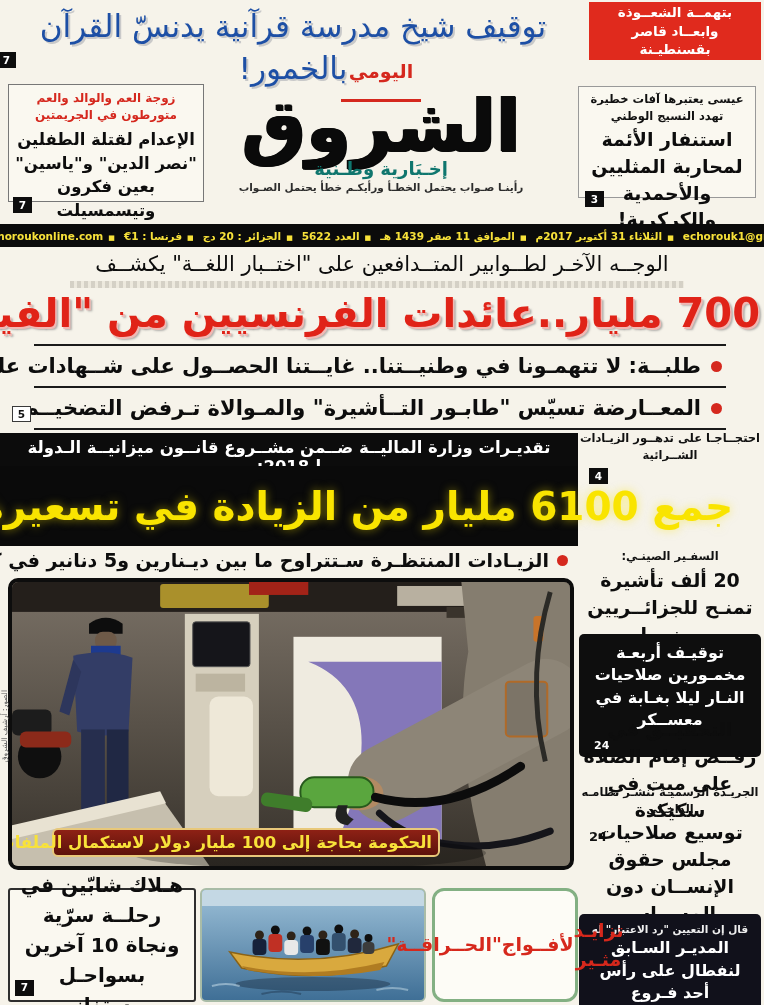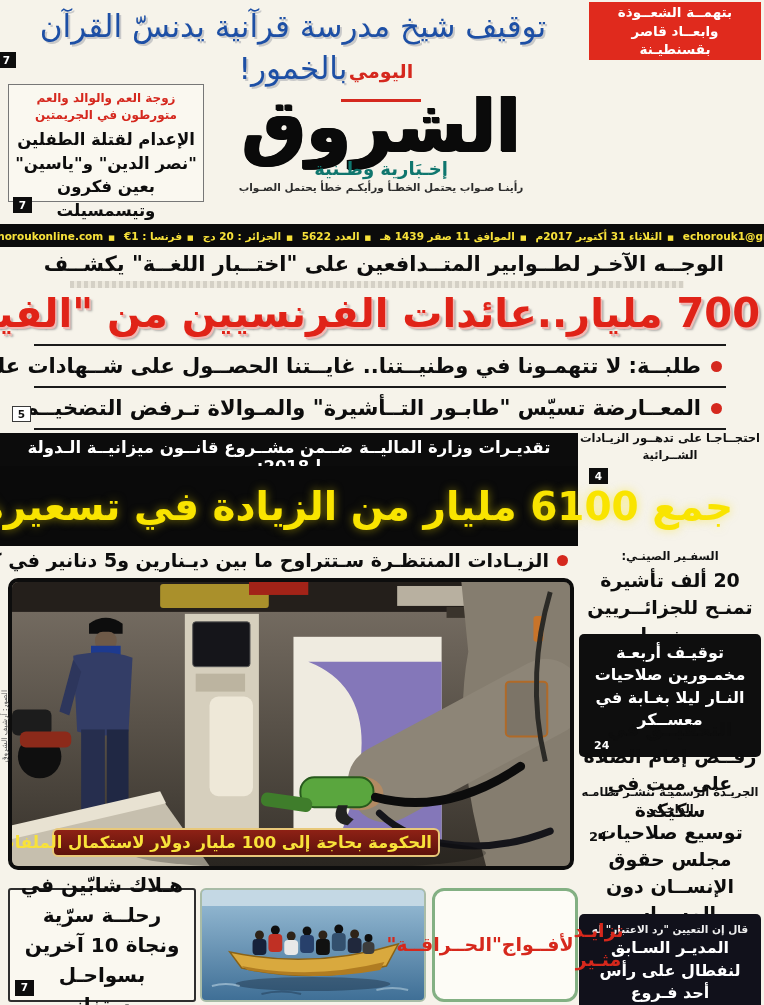--- a/index.html
+++ b/index.html
@@ -45,22 +45,22 @@
   .right-story .kicker{color:#111;font-weight:bold;font-size:11.5px;line-height:1.45;}
   .right-story .headline{color:#0d0d0d;font-weight:bold;font-size:19px;line-height:1.4;margin-top:2px;}
   .right-story .pg-dark{position:absolute;left:6px;bottom:-10px;}
   
   .infobar{position:absolute;top:224px;left:0;right:0;height:23px;background:#0b0b0b;
     display:flex;align-items:center;justify-content:center;gap:4px;
     color:#f8e23a;font-size:10.5px;font-weight:bold;white-space:nowrap;}
   .ib-item::before{content:"■";font-size:7px;margin:0 5px;color:#f8e23a;}
   .infobar::after{content:"■";font-size:7px;margin:0 5px;color:#f8e23a;}
   
-  .visa-kicker{position:absolute;top:252px;left:40px;right:40px;text-align:right;
-    font-size:21px;font-weight:bold;color:#0d0d0d;}
+  .visa-kicker{position:absolute;top:252px;left:40px;right:40px;text-align:center;
+    font-size:21px;font-weight:normal;color:#0d0d0d;}
   .noise-strip{position:absolute;top:281px;left:70px;right:80px;height:7px;opacity:.55;
     background:repeating-linear-gradient(90deg,#b9b4a8 0 4px,#e6e1d4 4px 7px);}
   .visa-headline{position:absolute;top:290px;left:4px;right:4px;text-align:center;
     font-size:40px;font-weight:bold;color:#e02318;white-space:nowrap;
     text-shadow:1.5px 1.5px 0 #f1b9b4,3px 3px 2px rgba(120,120,120,.55);}
   .bullets{position:absolute;top:344px;left:34px;right:38px;border-bottom:2.5px solid #1a1a1a;}
   .bullet-row{display:flex;align-items:center;gap:10px;border-top:2.5px solid #1a1a1a;
     padding:8px 4px;}
   .bullet-row .txt{flex:1;text-align:center;font-size:21px;font-weight:bold;color:#0d0d0d;white-space:nowrap;}
   .pg-visa{position:absolute;top:406px;left:12px;}
@@ -129,20 +129,25 @@
     <span class="pg-dark">7</span>
   </div>
 
   <div class="masthead">
     <div class="daily">اليومي</div>
     <div class="logo">الشروق</div>
     <div class="tagline">إخـبَارية وطـنية</div>
     <div class="slogan">رأينـا صـواب يحتمل الخطـأ ورأيكـم خطأ يحتمل الصـواب</div>
   </div>
 
+  <div class="right-story">
+    <div class="kicker">عيسى يعتبرها آفات خطيرة تهدد النسيج الوطني</div>
+    <div class="headline">استنفار الأئمة لمحاربة المثليين والأحمدية والكركرية!</div>
+    <span class="pg-dark">3</span>
+  </div>
 
   <div class="infobar">
       <span class="ib-item">echorouk1@gmail.com</span>
       <span class="ib-item">الثلاثاء 31 أكتوبر 2017م</span>
       <span class="ib-item">الموافق 11 صفر 1439 هـ</span>
       <span class="ib-item">العدد 5622</span>
       <span class="ib-item">الجزائر : 20 دج</span>
       <span class="ib-item">فرنسا : 1€</span>
       <span class="ib-item">www.echoroukonline.com</span>
     </div>

